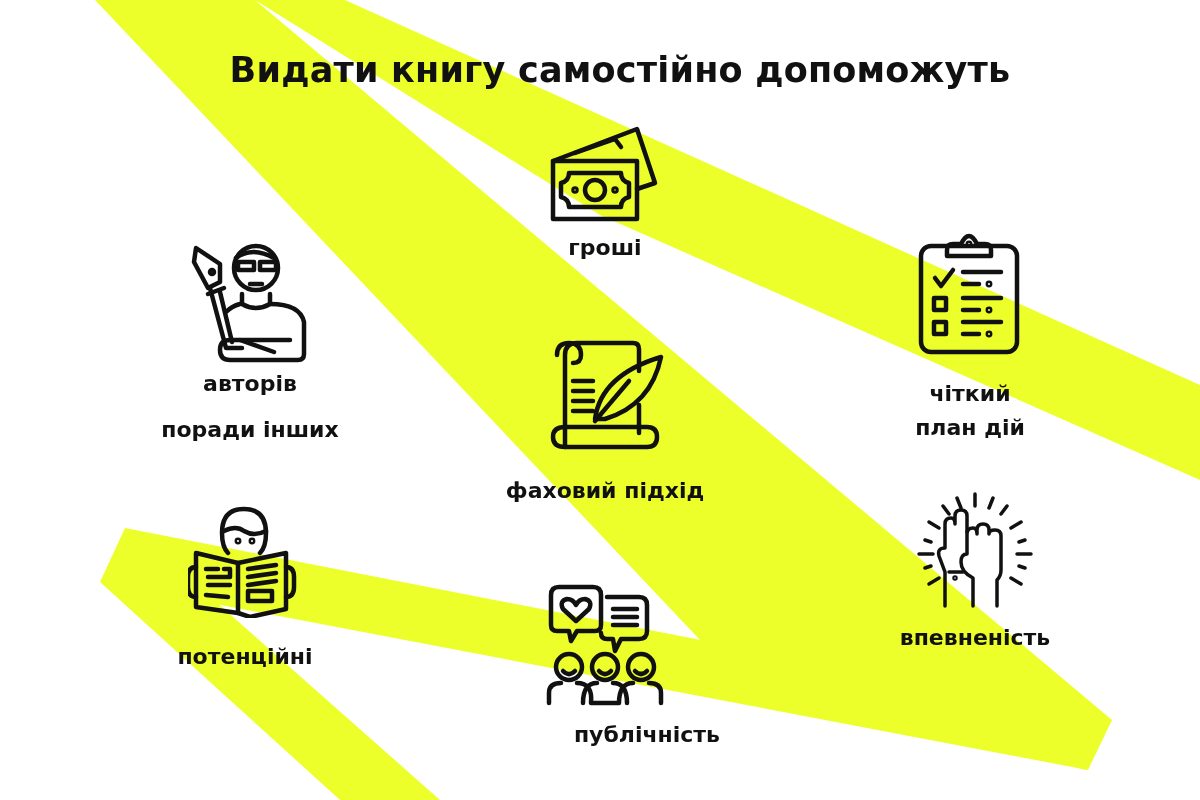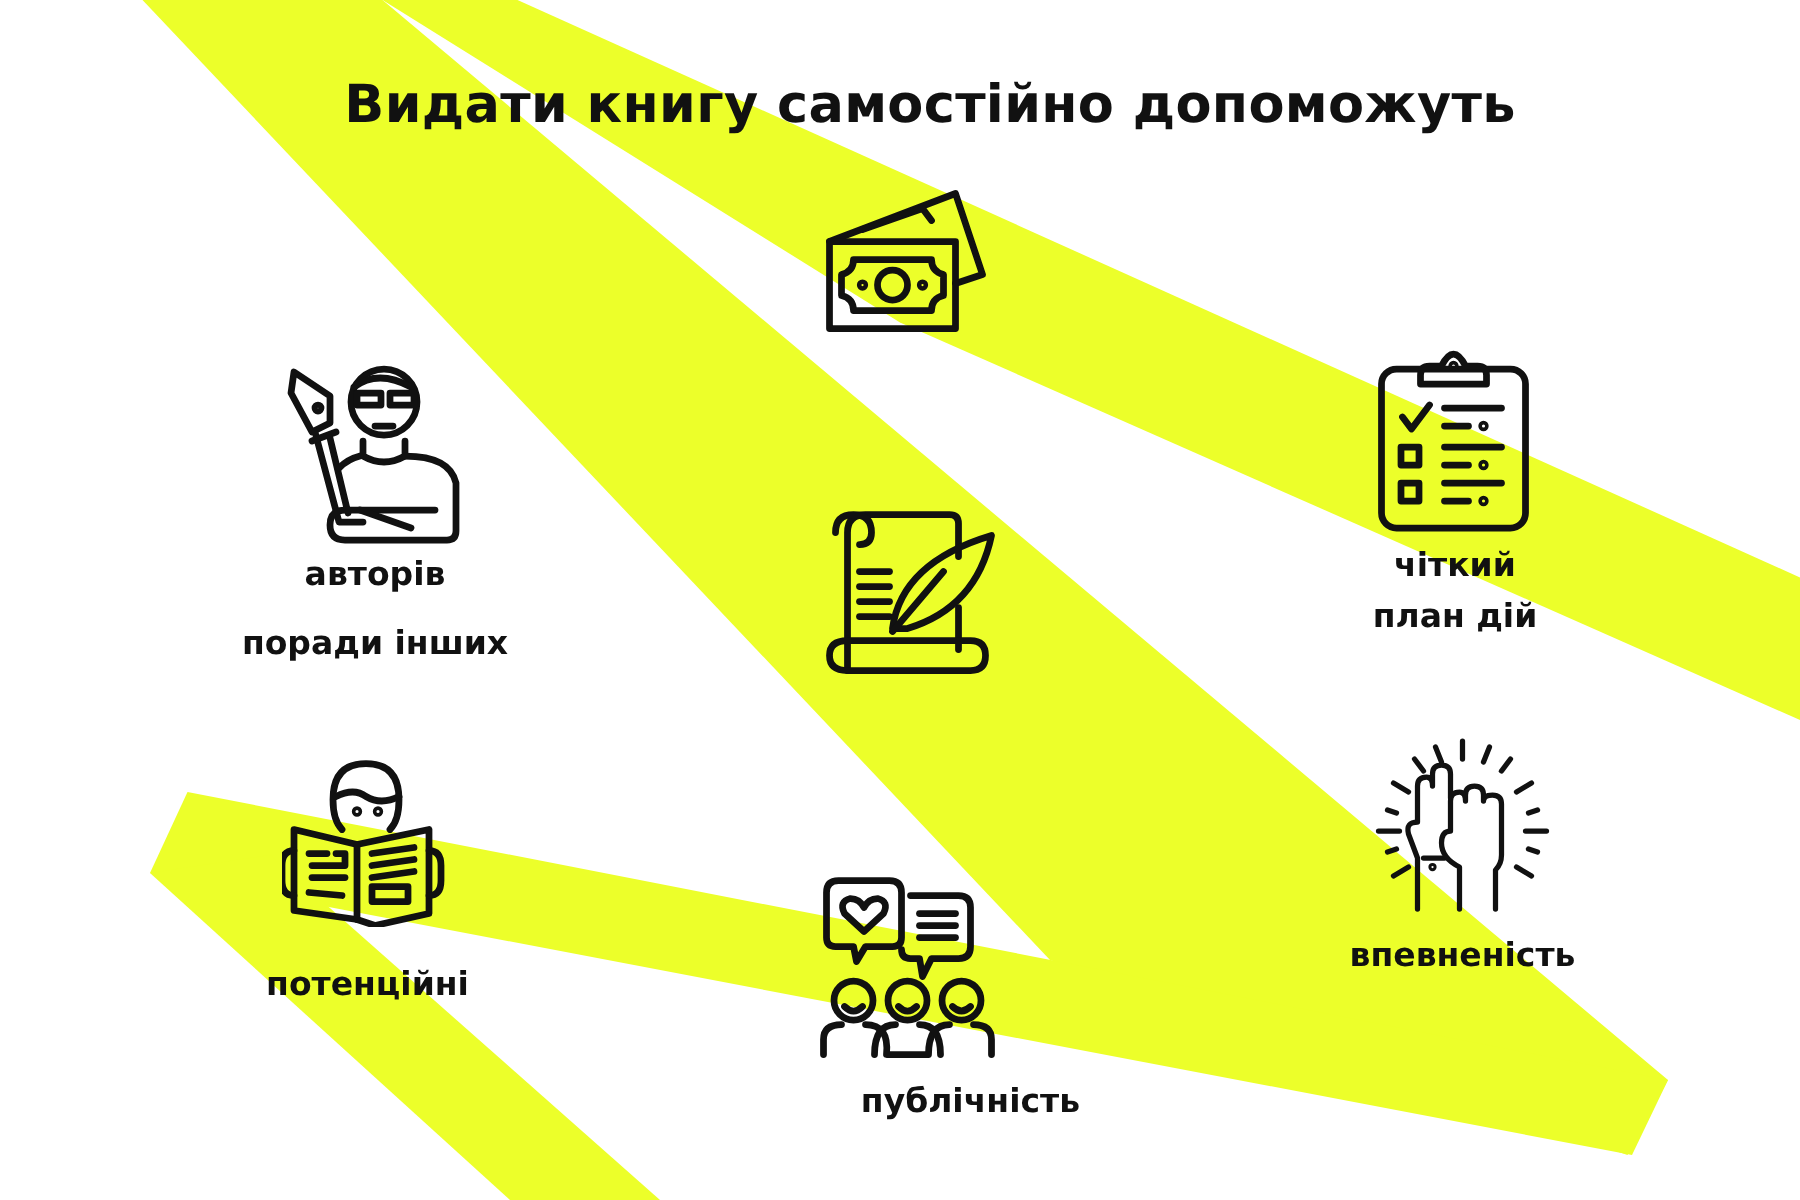--- a/index.html
+++ b/index.html
@@ -36,20 +36,21 @@
     <g class="icon">
       <polyline points="8,36 92,4 110,58 92,64"></polyline>
       <polyline points="30,28 70,14 76,22"></polyline>
       <rect x="8" y="36" width="84" height="58"></rect>
       <path d="M24,48 H76 Q76,56 84,58 V72 Q76,74 76,82 H24 Q24,74 16,72 V58 Q24,56 24,48 Z"></path>
       <circle cx="50" cy="65" r="10"></circle>
       <circle cx="30" cy="65" r="1.5"></circle>
       <circle cx="70" cy="65" r="1.5"></circle>
     </g>
   </svg>
+  <div class="label" style="margin-top:6px;">гроші</div>
 </div>
 
 <div class="item" style="left:130px; top:232px; width:240px;">
   <svg width="140" height="135" viewBox="0 0 140 135">
     <g class="icon">
       <path d="M16,16 L40,32 L40,50 L28,56 L14,30 Z"></path>
       <circle cx="32" cy="40" r="2"></circle>
       <path d="M30,56 L46,116 L62,116"></path>
       <path d="M28,62 L44,56"></path>
       <path d="M52,110 L40,60"></path>
@@ -81,39 +82,40 @@
       <rect x="19" y="66" width="12" height="12"></rect>
       <line x1="48" y1="66" x2="86" y2="66"></line>
       <line x1="48" y1="78" x2="64" y2="78"></line>
       <circle cx="74" cy="78" r="1.2"></circle>
       <rect x="19" y="90" width="12" height="12"></rect>
       <line x1="48" y1="90" x2="86" y2="90"></line>
       <line x1="48" y1="102" x2="64" y2="102"></line>
       <circle cx="74" cy="102" r="1.2"></circle>
     </g>
   </svg>
-  <div class="label" style="margin-top:4px;">чіткий</div>
+  <div class="label" style="margin-top:20px;">чіткий</div>
   <div class="label">план дій</div>
 </div>
 
 <div class="item" style="left:480px; top:335px; width:250px;">
   <svg width="125" height="125" viewBox="0 0 125 125">
     <g class="icon">
       <path d="M22,112 V20 Q22,8 34,8 H90 Q96,8 96,14 V36"></path>
       <path d="M14,20 Q14,8 26,8 Q38,8 38,20 Q38,28 30,28"></path>
       <path d="M96,70 V98"></path>
       <path d="M22,112 Q10,112 10,102 Q10,92 22,92 H104 Q114,92 114,102 Q114,112 104,112 H22"></path>
       <line x1="30" y1="46" x2="50" y2="46"></line>
       <line x1="30" y1="56" x2="50" y2="56"></line>
       <line x1="30" y1="66" x2="50" y2="66"></line>
       <line x1="30" y1="76" x2="50" y2="76"></line>
       <path d="M52,84 Q58,40 118,22 Q108,70 62,84 Z"></path>
       <path d="M52,86 L86,46"></path>
     </g>
   </svg>
+  <div class="label" style="margin-top:14px;">фаховий підхід</div>
 </div>
 
 <div class="item" style="left:140px; top:503px; width:210px;">
   <svg width="115" height="115" viewBox="0 0 115 115">
     <g class="icon">
       <path d="M40,50 Q34,44 34,30 Q34,6 56,6 Q78,6 78,30 Q78,44 72,50"></path>
       <path d="M36,28 Q48,22 56,28 Q66,34 78,28"></path>
       <circle cx="50" cy="38" r="1.2"></circle>
       <circle cx="64" cy="38" r="1.2"></circle>
       <path d="M8,50 L50,60 L98,50 L98,106 L62,114 L50,110 L8,104 Z"></path>

